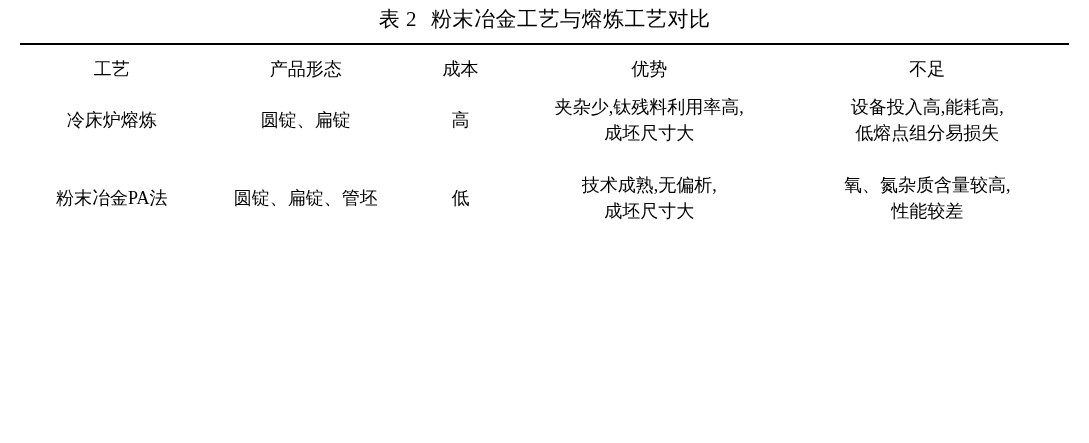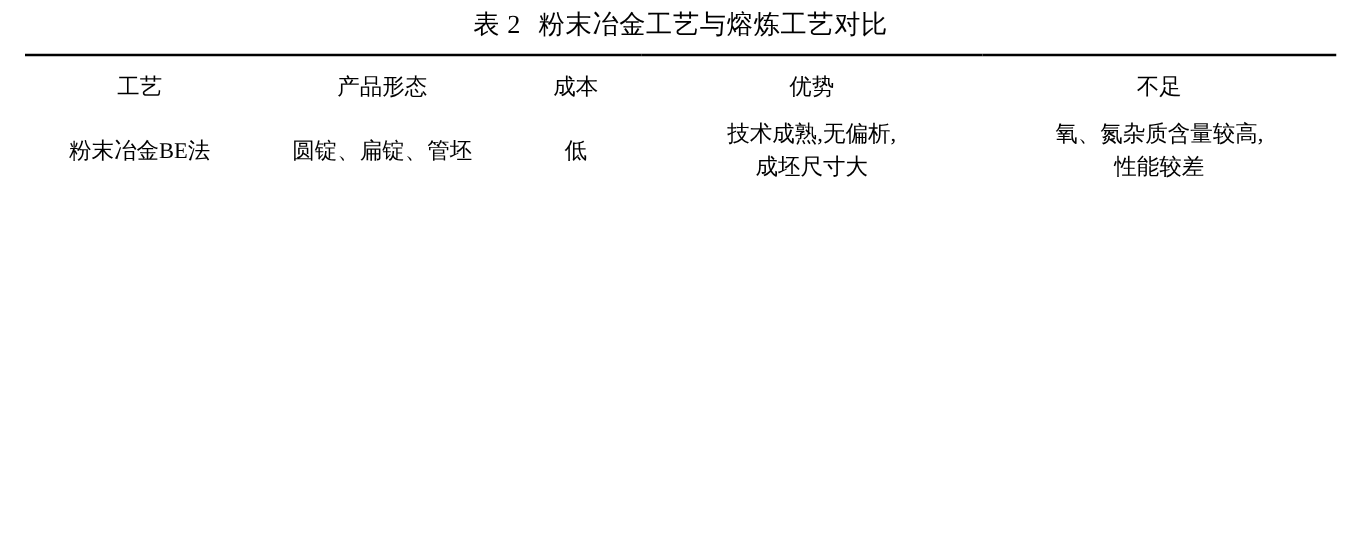--- a/index.html
+++ b/index.html
@@ -92,23 +92,36 @@
         <th class="rule-top">工艺</th>
         <th class="rule-top">产品形态</th>
         <th class="rule-top">成本</th>
         <th class="rule-top">优势</th>
         <th class="rule-top">不足</th>
       </tr>
     </thead>
     <tbody>
 
 
+      <tr class="row">
+        <td>冷床炉熔炼</td>
+        <td>圆锭、扁锭</td>
+        <td>高</td>
+        <td class="cell-lines">
+          <span>夹杂少,钛残料利用率高,</span>
+          <span>成坯尺寸大</span>
+        </td>
+        <td class="cell-lines">
+          <span>设备投入高,能耗高,</span>
+          <span>低熔点组分易损失</span>
+        </td>
+      </tr>
 
       <tr class="row">
-        <td>粉末冶金BE法</td>
+        <td>粉末冶金PA法</td>
         <td>圆锭、扁锭、管坯</td>
         <td>低</td>
         <td class="cell-lines">
           <span>技术成熟,无偏析,</span>
           <span>成坯尺寸大</span>
         </td>
         <td class="cell-lines">
           <span>氧、氮杂质含量较高,</span>
           <span>性能较差</span>
         </td>

